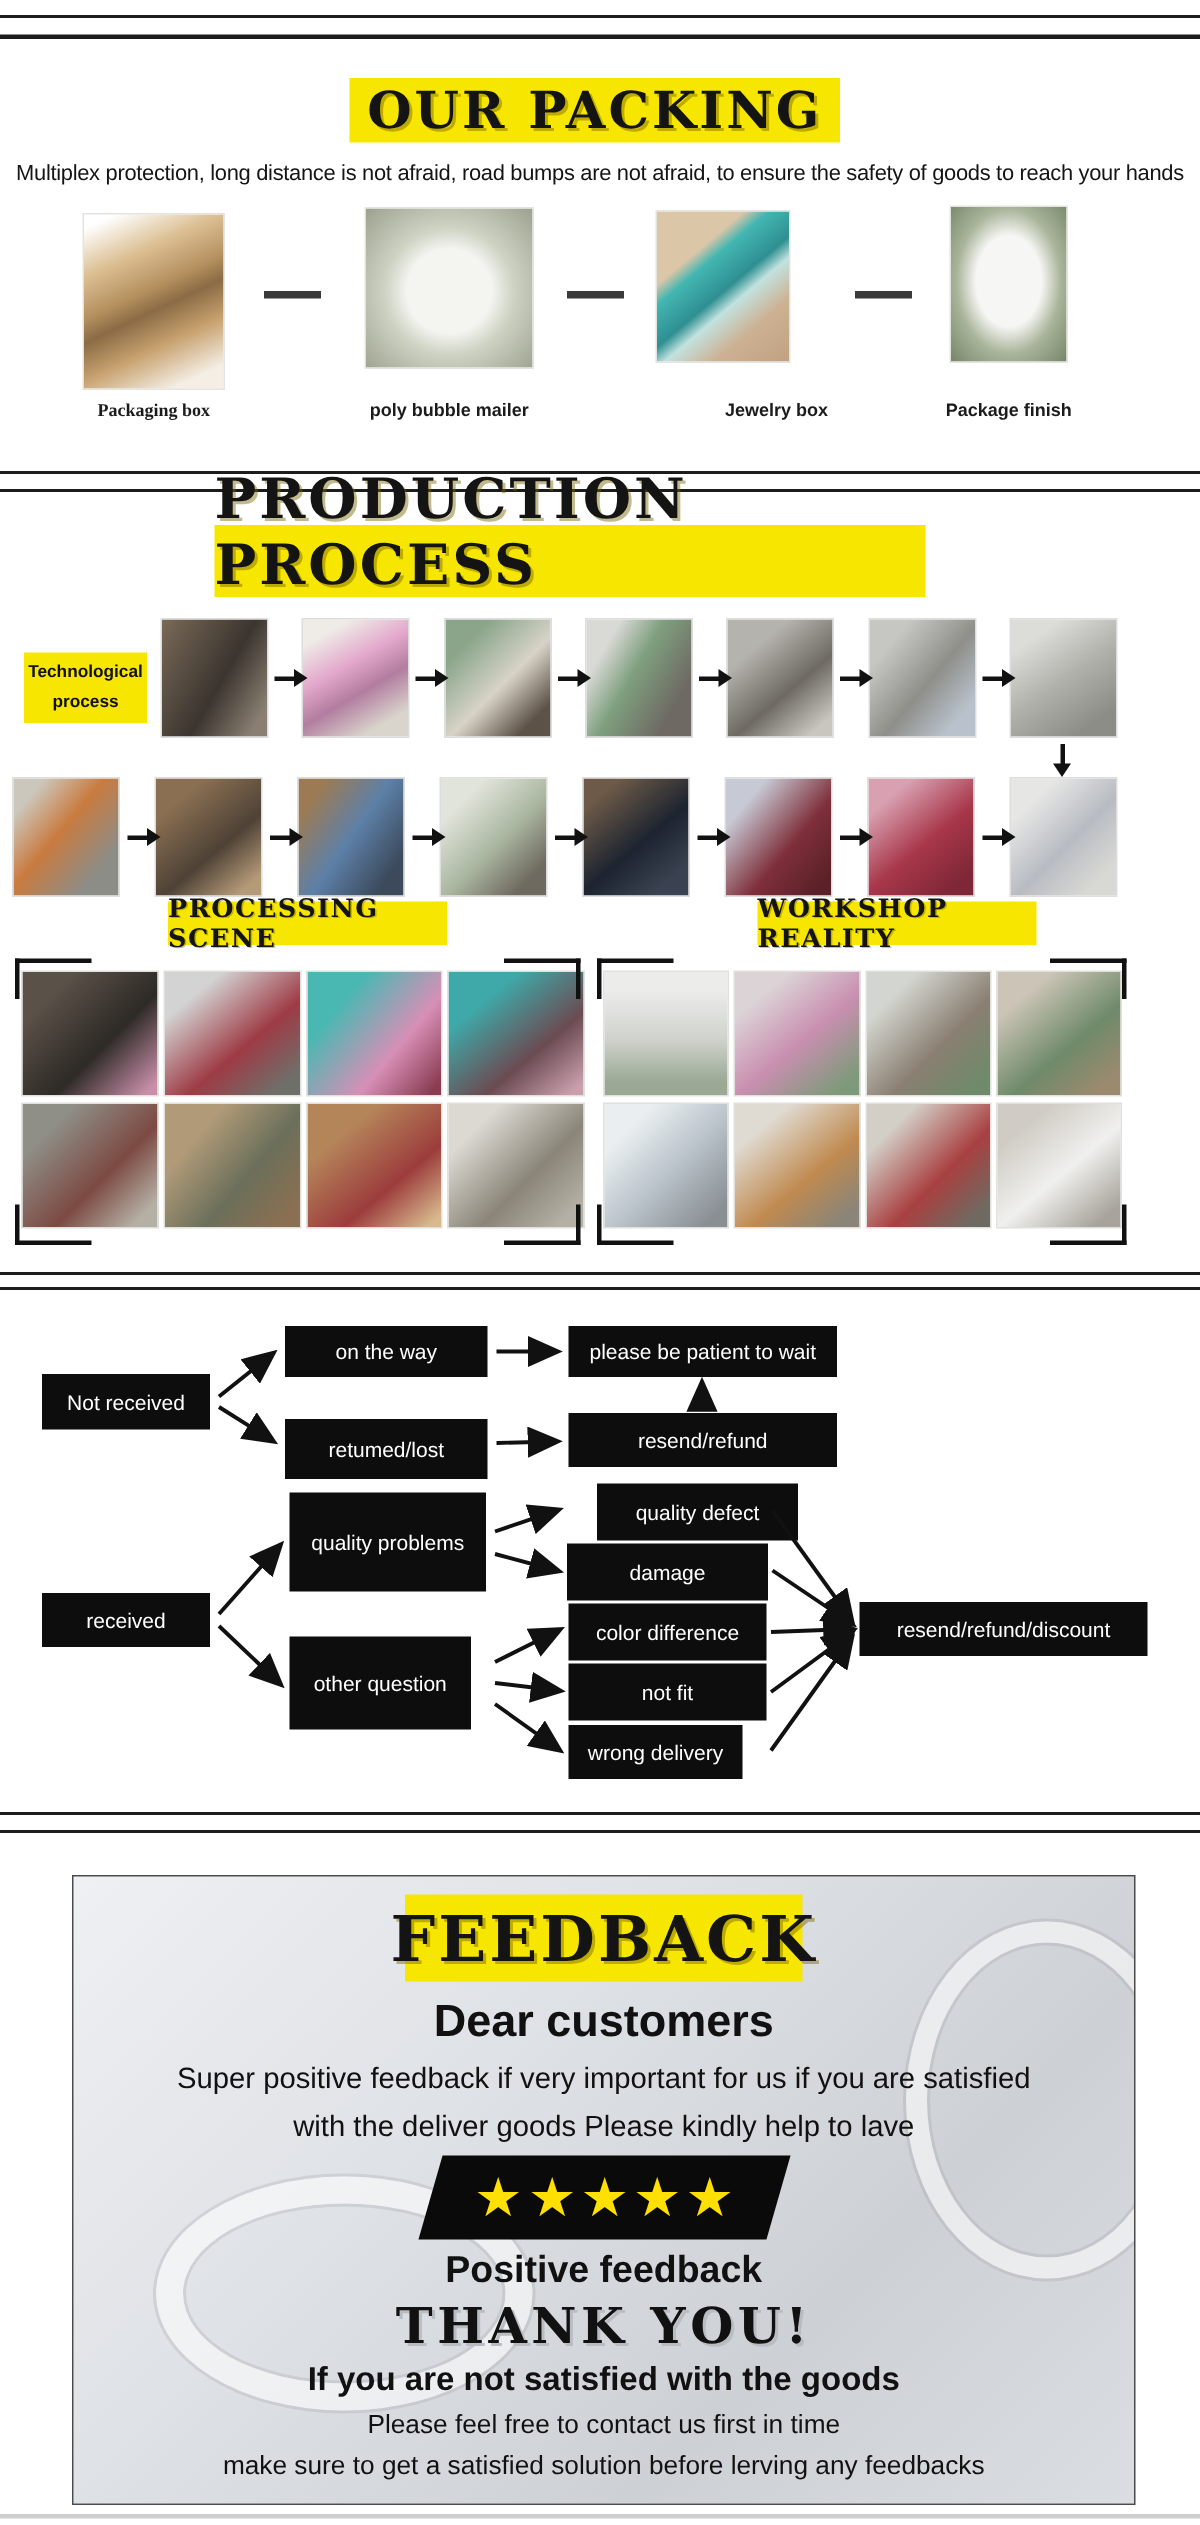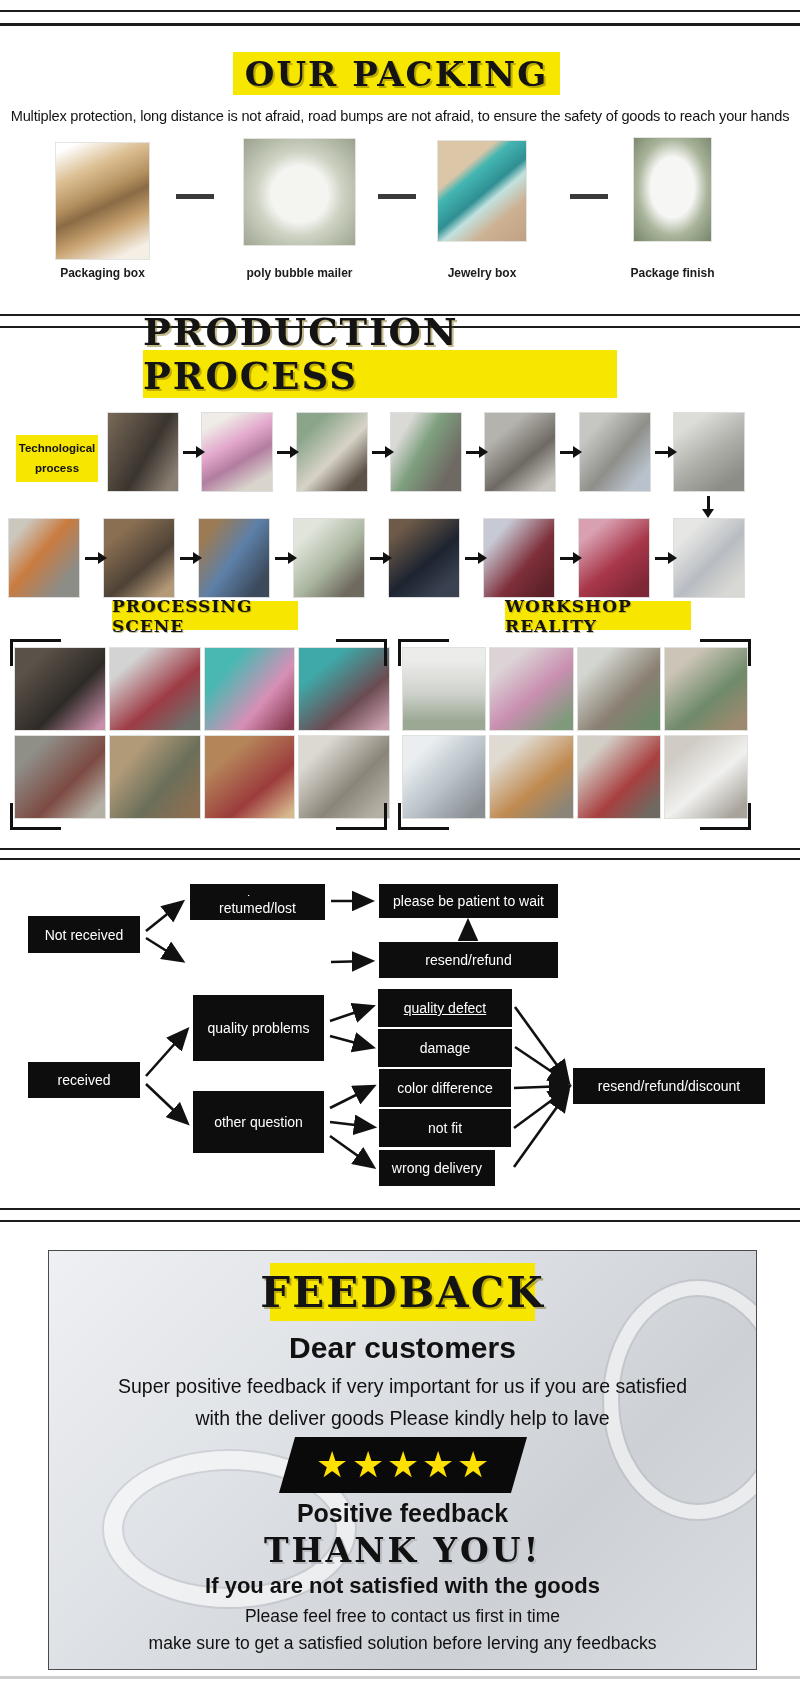--- a/index.html
+++ b/index.html
@@ -93,25 +93,25 @@
   <div class="hline" style="top:10px;height:2px;"></div>
   <div class="hline" style="top:23px;height:3px;"></div>
 
   <div class="ytitle fancy" style="left:233px;top:52px;width:327px;height:43px;font-size:34px;">
     <span>OUR PACKING</span>
   </div>
   <div style="position:absolute;left:0;top:108px;width:800px;text-align:center;font-size:14.6px;
               letter-spacing:-0.2px;color:#141414;font-weight:500;">Multiplex protection, long distance is not afraid, road bumps are not afraid, to ensure the safety of goods to reach your hands</div>
   <div id="packing-photos">
       <div class="photo s1p1" title="cardboard packaging boxes" style="left: 55px; top: 142px; width: 95px; height: 118px;"></div>
-      <div class="caption" style="left: 32.5px; top: 266px; width: 140px;">Packaging box</div>
+      <div class="caption" style="left: 32.5px; top: 266px; width: 140px; font-family: Liberation Serif, serif;">Packaging box</div>
       <div class="photo s1p2" title="white poly bubble mailers" style="left: 243px; top: 138px; width: 113px; height: 108px;"></div>
       <div class="caption" style="left: 229.5px; top: 266px; width: 140px;">poly bubble mailer</div>
       <div class="photo s1p3" title="teal jewelry gift box with lid" style="left: 437px; top: 140px; width: 90px; height: 102px;"></div>
-      <div class="caption" style="left: 412px; top: 266px; width: 140px;">Jewelry box</div>
+      <div class="caption" style="left: 412px; top: 266px; width: 140px; text-align: right;">Jewelry box</div>
       <div class="photo s1p4" title="wrapped parcel with shipping label" style="left: 633px; top: 137px; width: 79px; height: 105px;"></div>
       <div class="caption" style="left: 602.5px; top: 266px; width: 140px;">Package finish</div>
       <div class="dash" style="left: 176px; top: 194px;"></div>
       <div class="dash" style="left: 378px; top: 194px;"></div>
       <div class="dash" style="left: 570px; top: 194px;"></div>
     </div>
 
   <div class="hline" style="top:314px;height:2px;"></div>
   <div class="hline" style="top:326px;height:2px;"></div>
 
@@ -192,26 +192,26 @@
   <div class="bracket b-bl" style="left:398px;top:803px;"></div>
   <div class="bracket b-br" style="left:700px;top:803px;"></div>
 
   <div class="hline" style="top:848px;height:2px;"></div>
   <div class="hline" style="top:858px;height:2px;"></div>
 
   <div id="flowchart">
       <div class="flow-box" style="left: 28px; top: 916px; width: 112px; height: 37px;">Not received</div>
       <div class="flow-box" style="left: 190px; top: 884px; width: 135px; height: 34px;">on the way</div>
       <div class="flow-box" style="left: 379px; top: 884px; width: 179px; height: 34px;">please be patient to wait</div>
-      <div class="flow-box" style="left: 190px; top: 896px; width: 135px; height: 24px;">retumed/lost</div>
+      <div class="flow-box" style="left: 190px; top: 946px; width: 135px; height: 40px;">retumed/lost</div>
       <div class="flow-box" style="left: 379px; top: 942px; width: 179px; height: 36px;">resend/refund</div>
       <div class="flow-box" style="left: 193px; top: 995px; width: 131px; height: 66px;">quality problems</div>
       <div class="flow-box" style="left: 28px; top: 1062px; width: 112px; height: 36px;">received</div>
-      <div class="flow-box" style="left: 193px; top: 1091px; width: 131px; height: 62px;">other question</div>
-      <div class="flow-box" style="left: 378px; top: 989px; width: 134px; height: 38px; text-decoration: underline;">quality defect</div>
+      <div class="flow-box" style="left: 193px; top: 1091px; width: 121px; height: 62px;">other question</div>
+      <div class="flow-box" style="left: 398px; top: 989px; width: 134px; height: 38px;">quality defect</div>
       <div class="flow-box" style="left: 378px; top: 1029px; width: 134px; height: 38px;">damage</div>
       <div class="flow-box" style="left: 379px; top: 1069px; width: 132px; height: 38px;">color difference</div>
       <div class="flow-box" style="left: 379px; top: 1109px; width: 132px; height: 38px;">not fit</div>
       <div class="flow-box" style="left: 379px; top: 1150px; width: 116px; height: 36px;">wrong delivery</div>
       <div class="flow-box" style="left: 573px; top: 1068px; width: 192px; height: 36px;">resend/refund/discount</div>
     </div>
   <svg class="flow-arrows" width="800" height="380" viewBox="0 862 800 380">
     <defs>
       <marker id="ah" markerWidth="9" markerHeight="8" refX="7" refY="4" orient="auto">
         <path d="M0,0 L9,4 L0,8 Z" fill="#111"></path>

